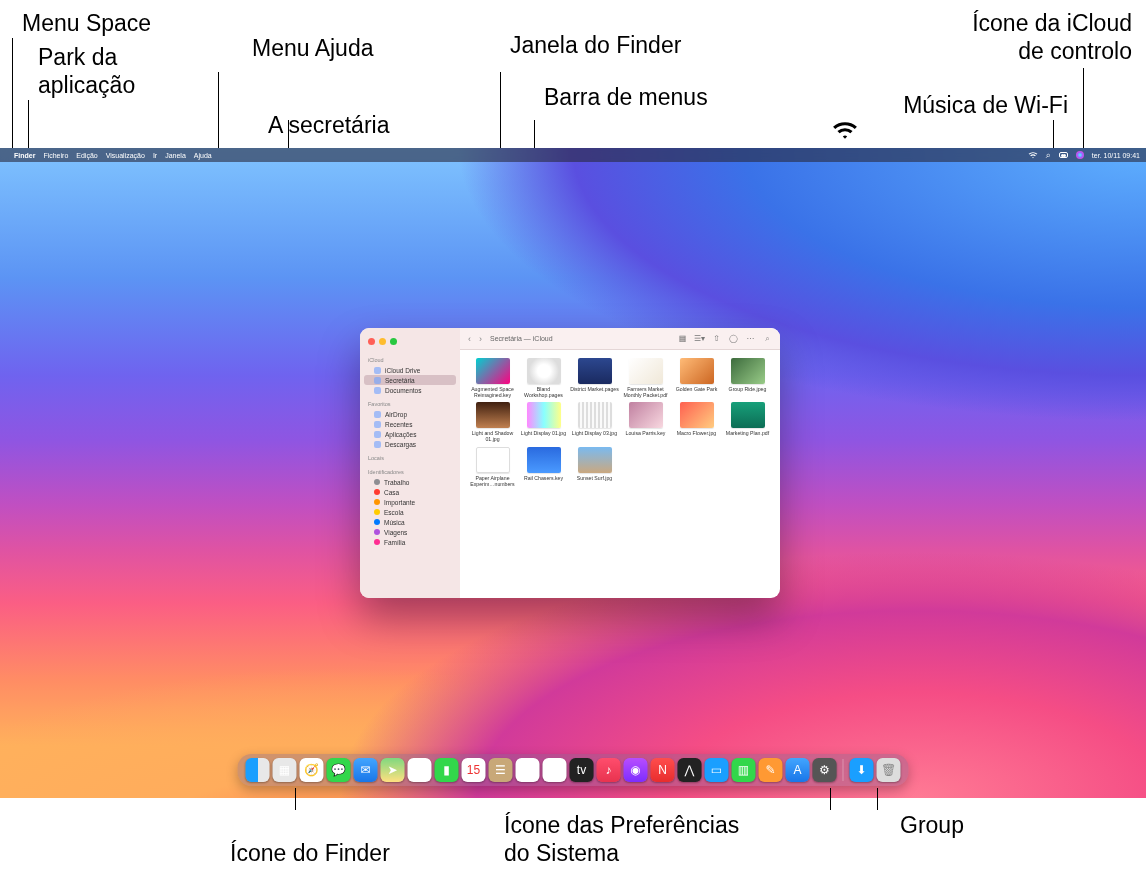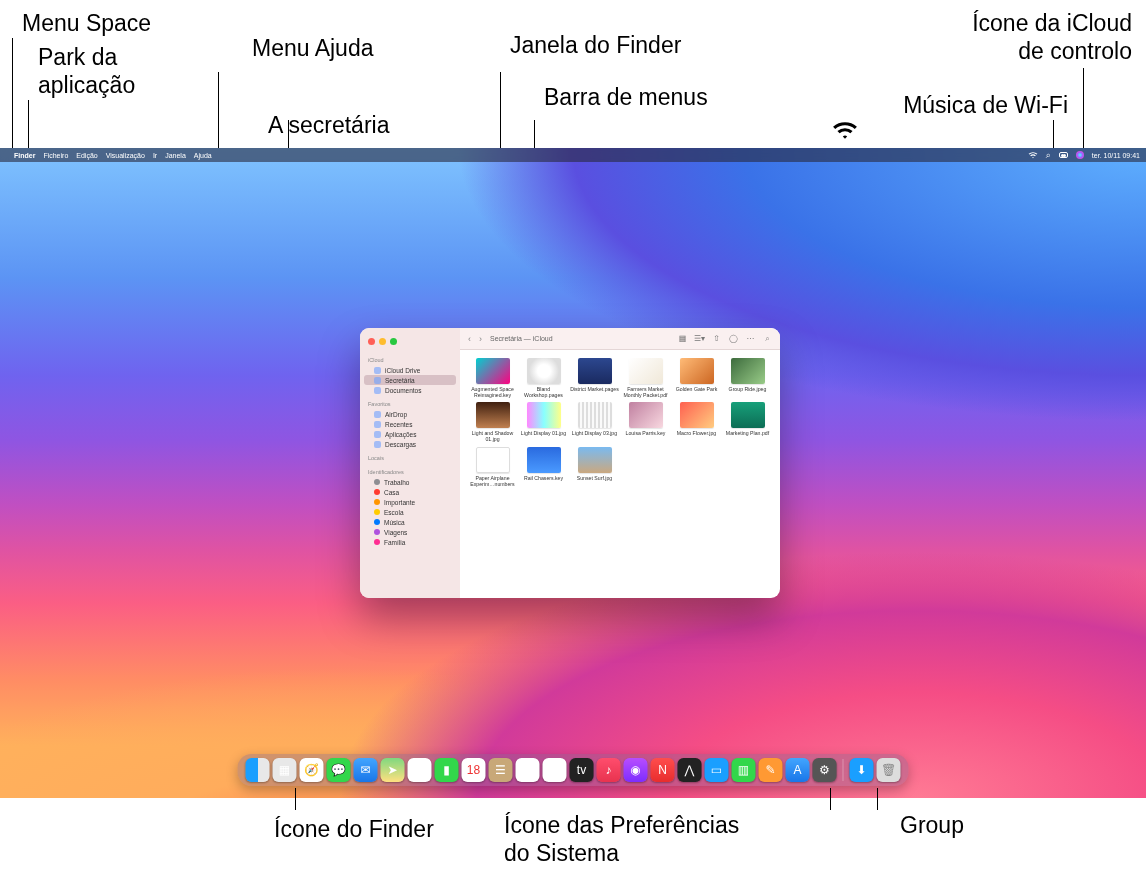--- a/index.html
+++ b/index.html
@@ -350,41 +350,41 @@
 
   <div class="dock" id="dock-mount">
       <div class="dock-icon di-finder"></div>
       <div class="dock-icon di-launchpad">▦</div>
       <div class="dock-icon di-safari">🧭</div>
       <div class="dock-icon di-messages">💬</div>
       <div class="dock-icon di-mail">✉</div>
       <div class="dock-icon di-maps">➤</div>
       <div class="dock-icon di-photos">✿</div>
       <div class="dock-icon di-facetime">▮</div>
-      <div class="dock-icon di-calendar">18</div>
+      <div class="dock-icon di-calendar">15</div>
       <div class="dock-icon di-contacts">☰</div>
       <div class="dock-icon di-reminders">☰</div>
       <div class="dock-icon di-notes">✎</div>
       <div class="dock-icon di-tv">tv</div>
       <div class="dock-icon di-music">♪</div>
       <div class="dock-icon di-podcasts">◉</div>
       <div class="dock-icon di-news">N</div>
       <div class="dock-icon di-stocks">⋀</div>
       <div class="dock-icon di-keynote">▭</div>
       <div class="dock-icon di-numbers">▥</div>
       <div class="dock-icon di-pages">✎</div>
       <div class="dock-icon di-appstore">A</div>
       <div class="dock-icon di-sysprefs">⚙</div>
       <div class="dock-sep"></div>
       <div class="dock-icon di-downloads">⬇</div>
       <div class="dock-icon di-trash">🗑</div>
     </div>
 
 </div>
 
-<div class="callout" style="left:230px; top:816px;margin-left:44px;">Ícone do Finder</div>
+<div class="callout" style="left:230px; top:840px;">Ícone do Finder</div>
 <div class="callout" style="left:504px; top:812px; text-align:left;">Ícone das Preferências
 do Sistema</div>
 <div class="callout" style="left:900px; top:812px;">Group</div>
 
 <div class="leader" style="left:295px; top:788px; height:22px;"></div>
 <div class="leader" style="left:830px; top:788px; height:22px;"></div>
 <div class="leader" style="left:877px; top:788px; height:22px;"></div>
 
 </body></html>

